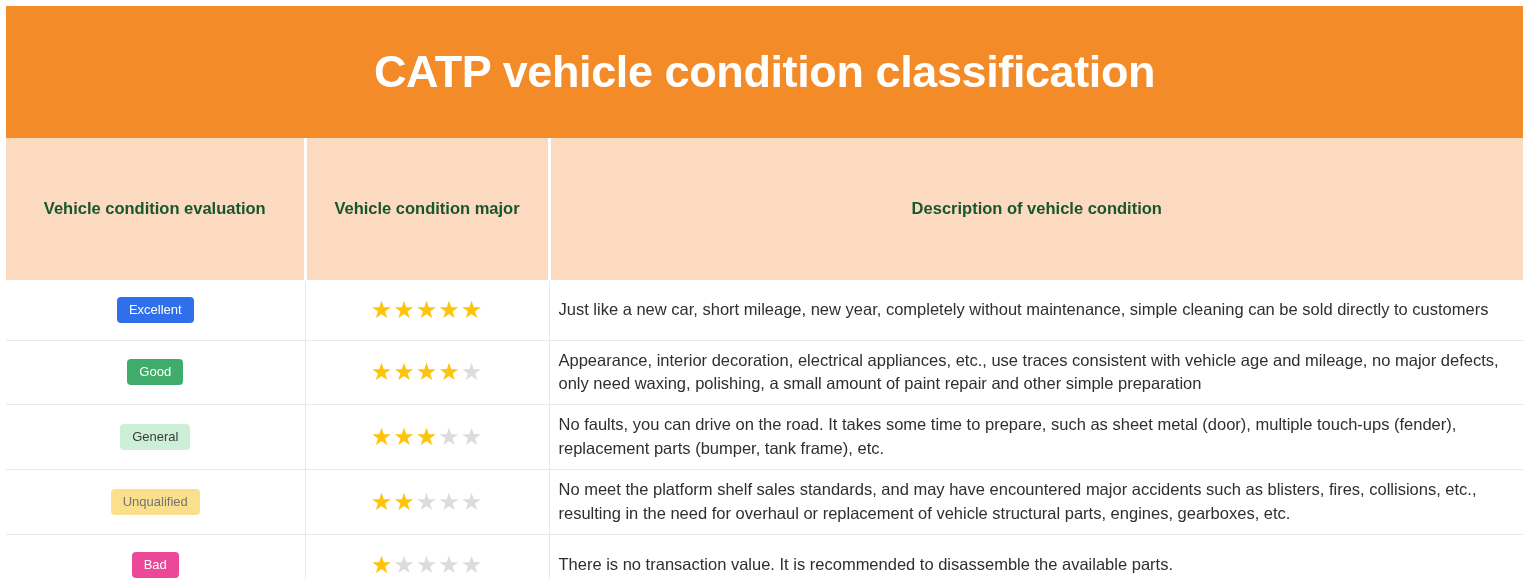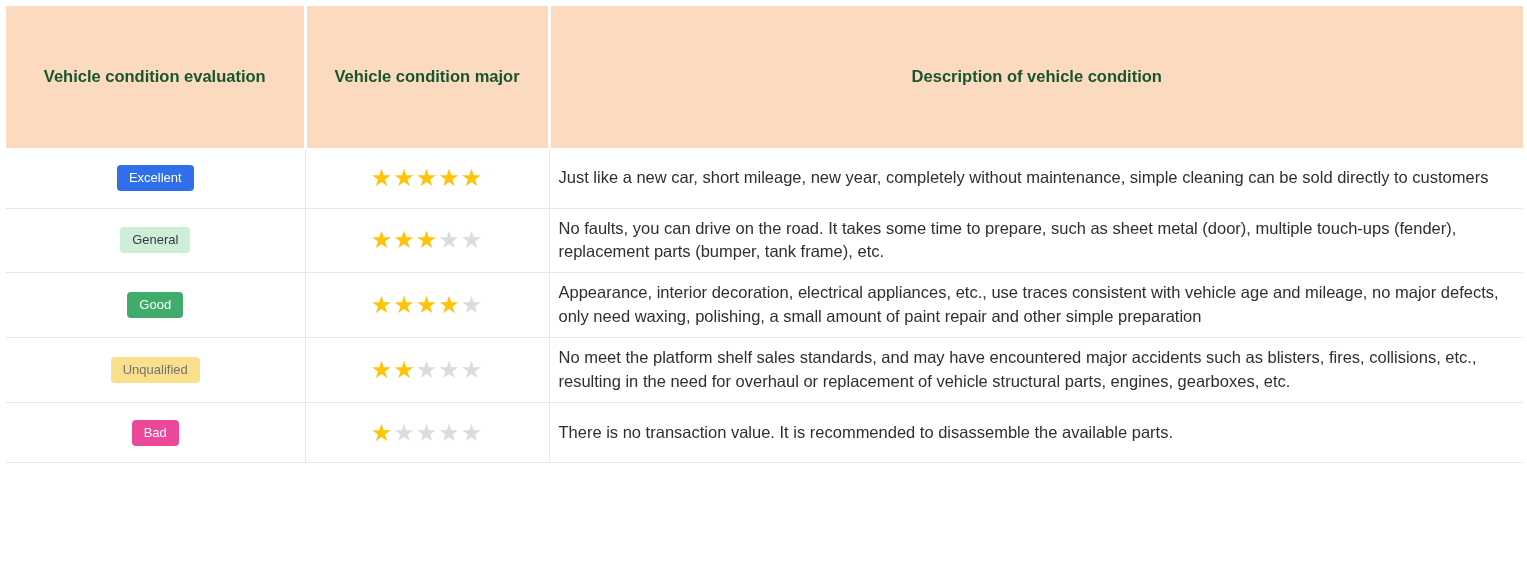--- a/index.html
+++ b/index.html
@@ -120,20 +120,23 @@
     color: #2F2F2F;
     text-align: left;
     font-family: "Liberation Sans", sans-serif;
   }
 </style>
 </head>
 <body>
 
 <div class="page">
 
+  <div class="title-banner">
+    <div class="title-text">CATP vehicle condition classification</div>
+  </div>
 
   <table class="tbl">
     <colgroup>
       <col class="c-eval">
       <col class="c-class">
       <col class="c-desc">
     </colgroup>
     <thead>
       <tr>
         <th>Vehicle condition evaluation</th>
@@ -141,28 +144,28 @@
         <th class="last">Description of vehicle condition</th>
       </tr>
     </thead>
     <tbody id="tbody">
         <tr>
           <td class="td-eval"><span class="badge" style="background: rgb(47, 111, 235); color: rgb(255, 255, 255);">Excellent</span></td>
           <td class="td-class"><span class="stars"><span class="star-on">★</span><span class="star-on">★</span><span class="star-on">★</span><span class="star-on">★</span><span class="star-on">★</span></span></td>
           <td class="td-desc">Just like a new car, short mileage, new year, completely without maintenance, simple cleaning can be sold directly to customers</td>
         </tr>
         <tr>
+          <td class="td-eval"><span class="badge" style="background: rgb(63, 172, 107); color: rgb(255, 255, 255);">Good</span></td>
+          <td class="td-class"><span class="stars"><span class="star-on">★</span><span class="star-on">★</span><span class="star-on">★</span><span class="star-on">★</span><span class="star-off">★</span></span></td>
+          <td class="td-desc">Appearance, interior decoration, electrical appliances, etc., use traces consistent with vehicle age and mileage, no major defects, only need waxing, polishing, a small amount of paint repair and other simple preparation</td>
+        </tr>
+        <tr>
           <td class="td-eval"><span class="badge" style="background: rgb(205, 239, 216); color: rgb(58, 58, 58);">General</span></td>
           <td class="td-class"><span class="stars"><span class="star-on">★</span><span class="star-on">★</span><span class="star-on">★</span><span class="star-off">★</span><span class="star-off">★</span></span></td>
           <td class="td-desc">No faults, you can drive on the road. It takes some time to prepare, such as sheet metal (door), multiple touch-ups (fender), replacement parts (bumper, tank frame), etc.</td>
-        </tr>
-        <tr>
-          <td class="td-eval"><span class="badge" style="background: rgb(63, 172, 107); color: rgb(255, 255, 255);">Good</span></td>
-          <td class="td-class"><span class="stars"><span class="star-on">★</span><span class="star-on">★</span><span class="star-on">★</span><span class="star-on">★</span><span class="star-off">★</span></span></td>
-          <td class="td-desc">Appearance, interior decoration, electrical appliances, etc., use traces consistent with vehicle age and mileage, no major defects, only need waxing, polishing, a small amount of paint repair and other simple preparation</td>
         </tr>
         <tr>
           <td class="td-eval"><span class="badge" style="background: rgb(250, 224, 140); color: #737373;">Unqualified</span></td>
           <td class="td-class"><span class="stars"><span class="star-on">★</span><span class="star-on">★</span><span class="star-off">★</span><span class="star-off">★</span><span class="star-off">★</span></span></td>
           <td class="td-desc">No meet the platform shelf sales standards, and may have encountered major accidents such as blisters, fires, collisions, etc., resulting in the need for overhaul or replacement of vehicle structural parts, engines, gearboxes, etc.</td>
         </tr>
         <tr>
           <td class="td-eval"><span class="badge" style="background: #ec4899; color: rgb(255, 255, 255); text-align: right;">Bad</span></td>
           <td class="td-class"><span class="stars"><span class="star-on">★</span><span class="star-off">★</span><span class="star-off">★</span><span class="star-off">★</span><span class="star-off">★</span></span></td>
           <td class="td-desc">There is no transaction value. It is recommended to disassemble the available parts.</td>

